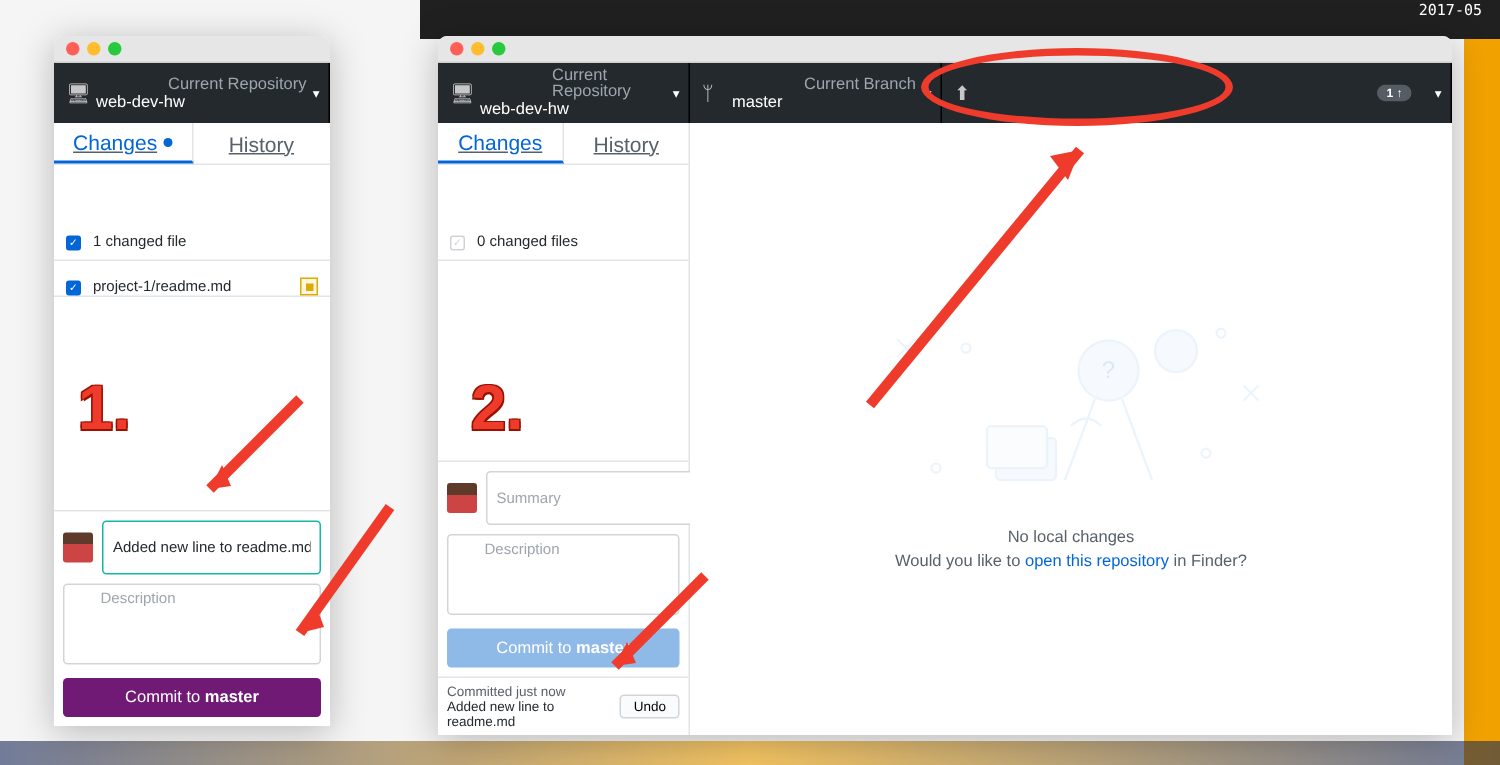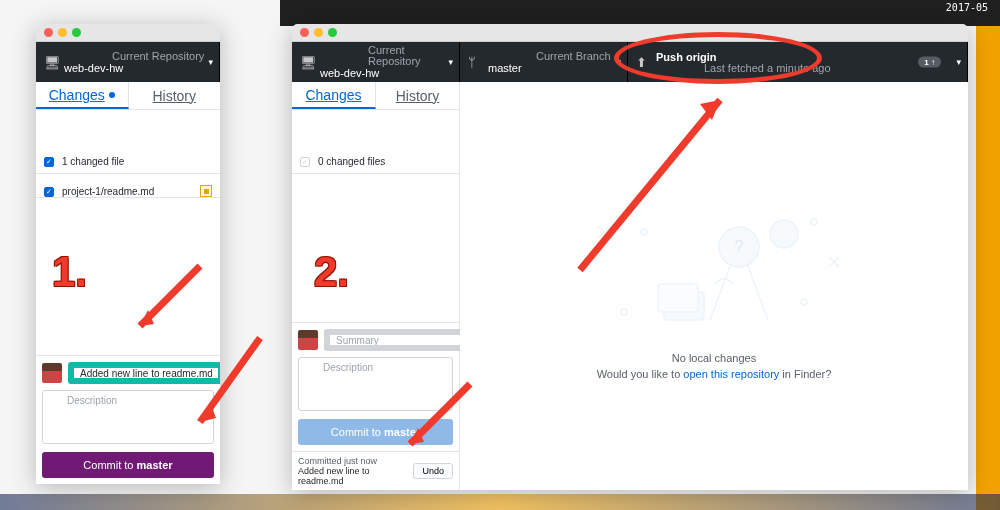--- a/index.html
+++ b/index.html
@@ -31,21 +31,21 @@
   .file-row { display: flex; align-items: flex-end; height: 24px; border-bottom: 1px solid #e1e4e8; padding: 0 8px; }
   .file-chk { width: 10px; height: 10px; border: 1px solid #0366d6; border-radius: 2px; background: #0366d6; color: #fff; font-size: 7px; display: flex; align-items: center; justify-content: center; margin-right: 8px; }
   .file-chk.grey { background: #fff; border-color: #cfd3d8; color: #cfd3d8; }
   .file-name { flex: 1; }
   .file-badge { width: 12px; height: 12px; border: 1px solid #dbab09; background: #fff7d9; display: inline-flex; align-items: center; justify-content: center; }
   .file-badge::before { content:""; width:5px; height:5px; background:#dbab09; }
 
   .commit-box { border-top: 1px solid #e1e4e8; padding: 6px; font-size: 10px; }
   .summary-row { display: flex; gap: 6px; align-items: center; }
   .avatar { width: 20px; height: 20px; border-radius: 2px; background: linear-gradient(180deg,#5d3a2a 40%, #c44 40%); flex: none; }
-  .summary-input { flex: 1; height: 22px; border: 6px solid #14b8a6; border-radius: 3px; padding: 0 6px; font-size: 10px; color: #24292e; }
+  .summary-input { flex: 1; height: 36px; border: 1px solid #14b8a6; border-radius: 3px; padding: 0 6px; font-size: 10px; color: #24292e; }
   .summary-input::placeholder { color: #9da5ad; }
   .summary-input.noborder { border-color: #d1d5da; }
   .desc-area { width: 100%; height: 54px; border: 1px solid #d1d5da; border-radius: 3px; margin-top: 6px; padding: 4px 24px; font-size: 10px; resize: none; color: #24292e; }
   .desc-area::placeholder { color: #9da5ad; }
   .commit-btn { width: 100%; height: 26px; margin-top: 6px; background: #701a75; color: #fff; border: none; border-radius: 3px; font-size: 11px; cursor: pointer; }
   .commit-btn.disabled { background: #8fb9e6; }
   .toast { border-top: 1px solid #e1e4e8; display: flex; align-items: center; padding: 4px 6px; font-size: 9px; color: #586069; }
   .toast .ttxt { flex: 1; }
   .undo-btn { border: 1px solid #d1d5da; background: #fafbfc; padding: 2px 8px; font-size: 9px; border-radius: 3px; cursor: pointer; }
 
@@ -143,24 +143,20 @@
     <div class="tool-seg" style="width:168px">
       <span class="ticon">ᛘ</span>
       <div class="col">
         <span class="lbl">Current Branch</span>
         <span class="val">master</span>
       </div>
       <span class="caret">▾</span>
     </div>
     <div class="tool-seg" style="flex:1">
       <span class="ticon">⬆</span>
-      <div class="col">
-        <span class="val" style="font-weight:700">Push origin</span>
-        <span class="lbl">Last fetched a minute ago</span>
-      </div>
       <span class="badge-dark">1 ↑</span>
       <span class="caret">▾</span>
     </div>
   </div>
   <div class="layout2">
     <div class="sidepane">
       <div class="tabs">
         <div class="tab active">
           <span>Changes</span>
         </div>

